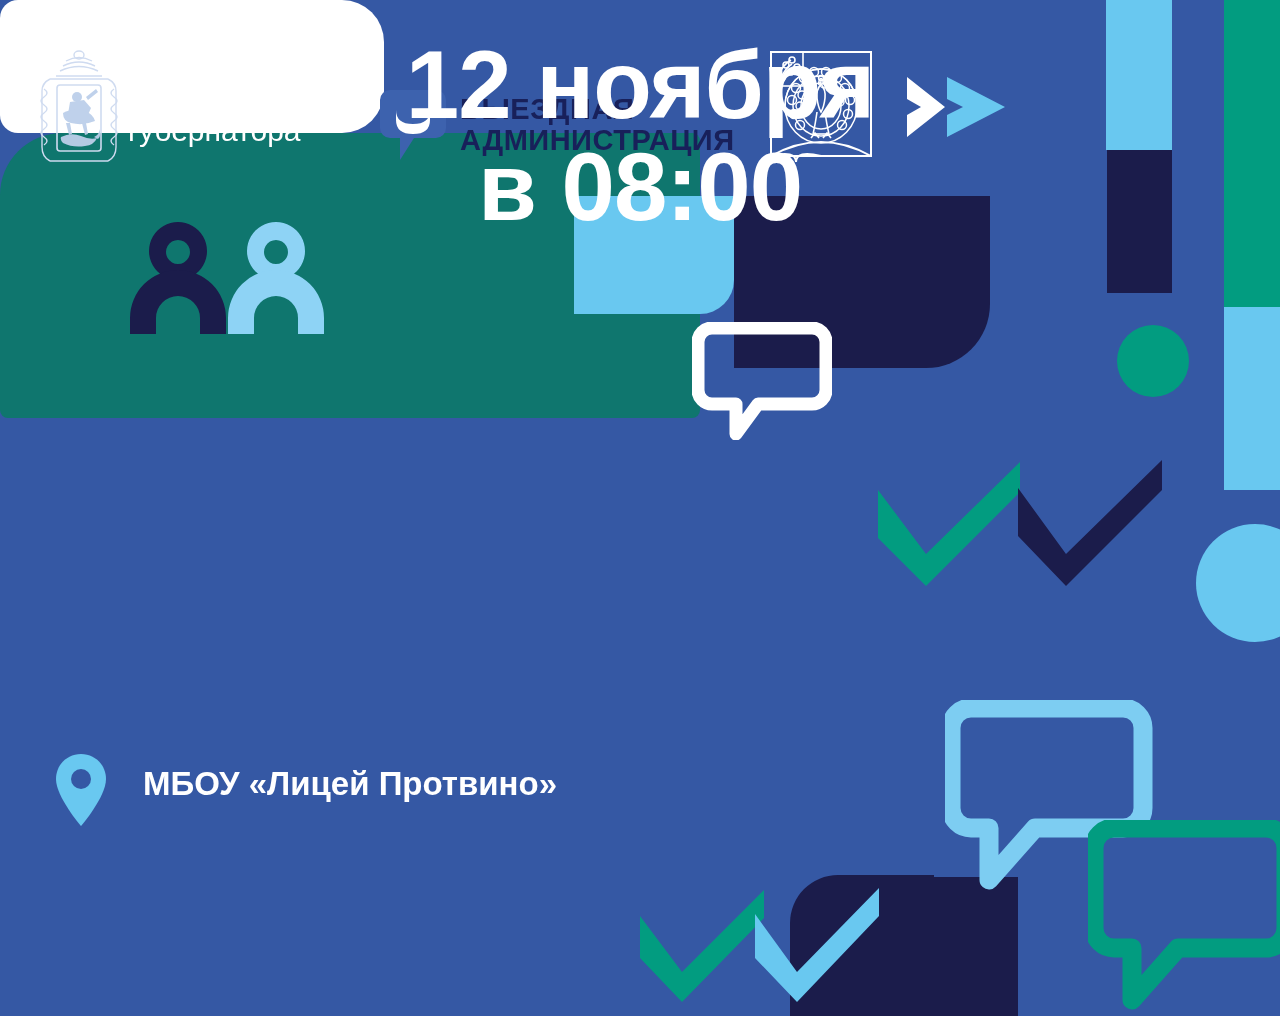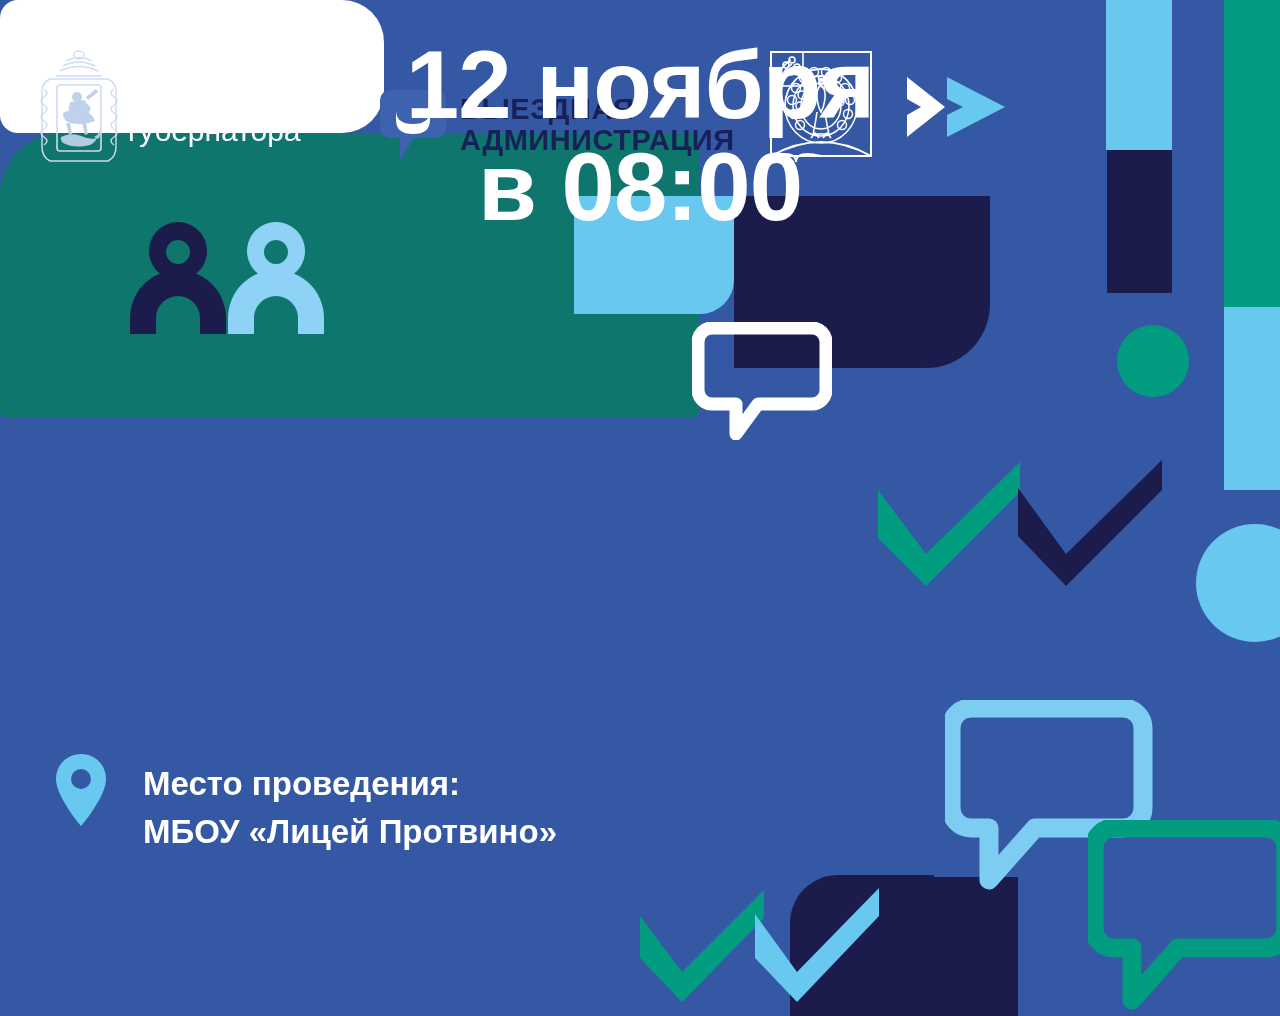--- a/index.html
+++ b/index.html
@@ -272,17 +272,16 @@
   <svg class="layer" id="bubble-green" viewBox="0 0 226 196">
     <path d="M26 8 h152 a20 20 0 0 1 20 20 v80 a20 20 0 0 1 -20 20 h-88 l-46 52 v-52 h-18 a20 20 0 0 1 -20 -20 v-80 a20 20 0 0 1 20 -20 z" fill="none" stroke="#029c80" stroke-width="19" stroke-linejoin="round"></path>
   </svg>
 
   <svg class="layer" id="pin" viewBox="0 0 50 72">
     <path d="M25 0 C11 0 0 11 0 25 C0 43 25 72 25 72 C25 72 50 43 50 25 C50 11 39 0 25 0 Z" fill="#69c8f0"></path>
     <circle cx="25" cy="25" r="10" fill="#3558a4"></circle>
   </svg>
 
   <div id="venue-text">
-    <div>Место проведения:</div>
     <div>МБОУ «Лицей Протвино»</div>
   </div>
 
 </div>
 
 </body></html>

